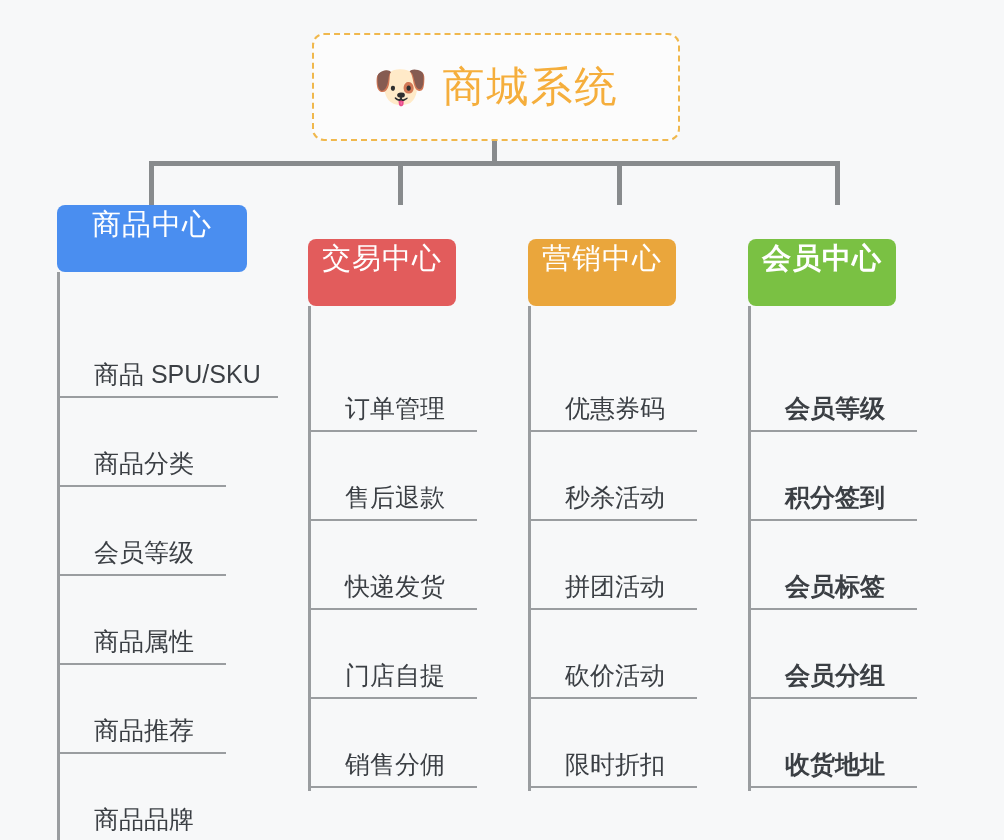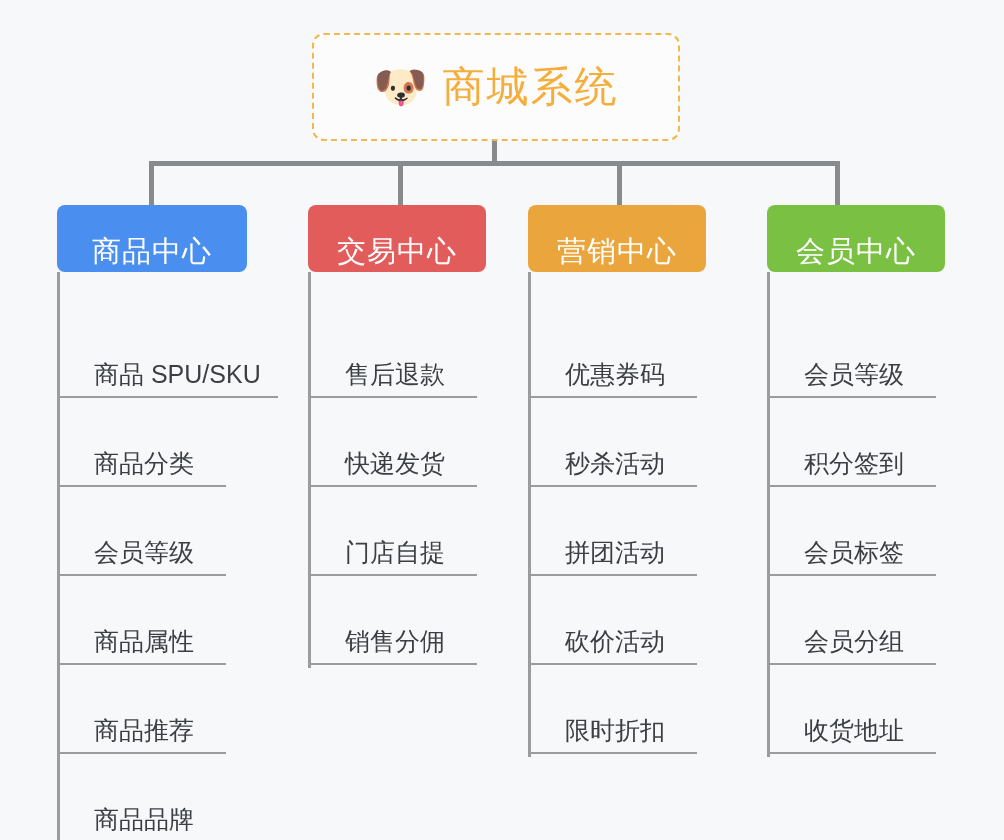--- a/index.html
+++ b/index.html
@@ -74,29 +74,30 @@
   
   .column {
     position: absolute;
     top: 205px;
     width: 190px;
   }
   .col-header {
     height: 67px;
     border-radius: 8px;
     display: flex;
-    align-items: flex-end;
+    align-items: flex-start;
     justify-content: center;
     color: #ffffff;
     font-size: 29px;
     letter-spacing: 1px;
     box-sizing: border-box;
   }
   .col-header.narrow {
-    width: 178px;
+    width: 148px;
+    margin-top: 34px;
   }
 
   .col-body {
     position: relative;
     margin-top: 0;
     padding-top: 40px;
     padding-left: 12px;
     border-left: 3px solid #9a9da0;
   }
   .item {
@@ -117,21 +118,21 @@
     left: -12px;
     bottom: 3px;
     height: 2px;
     background: #9a9da0;
   }
 
   
   #col-0 { left: 57px; }
   #col-1 { left: 308px; }
   #col-2 { left: 528px; }
-  #col-3 { left: 767px; }
+  #col-3 { left: 748px; font-weight: bold; }
 
   #drop-0 { left: 149px; }
   #drop-1 { left: 398px; }
   #drop-2 { left: 617px; }
   #drop-3 { left: 835px; }
 </style>
 </head>
 <body>
 
 <div id="canvas">
@@ -179,20 +180,24 @@
       </div>
     </div>
   </div>
 
   <div class="column" id="col-1">
     <div class="col-header narrow" style="background: rgb(226, 92, 92);">
       <span>交易中心</span>
     </div>
     <div class="col-body">
       <div class="item">
+        <span class="item-label">订单管理</span>
+        <span class="item-rule" style="width: 166px;"></span>
+      </div>
+      <div class="item">
         <span class="item-label">售后退款</span>
         <span class="item-rule" style="width: 166px;"></span>
       </div>
       <div class="item">
         <span class="item-label">快递发货</span>
         <span class="item-rule" style="width: 166px;"></span>
       </div>
       <div class="item">
         <span class="item-label">门店自提</span>
         <span class="item-rule" style="width: 166px;"></span>

